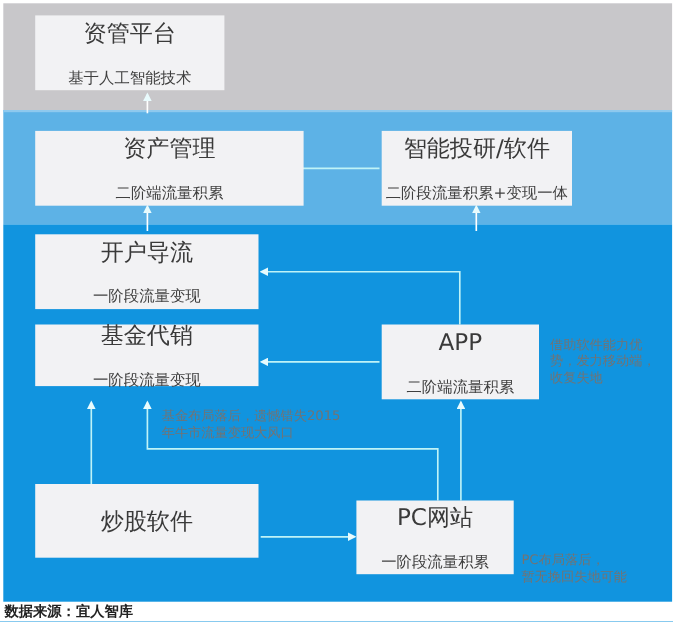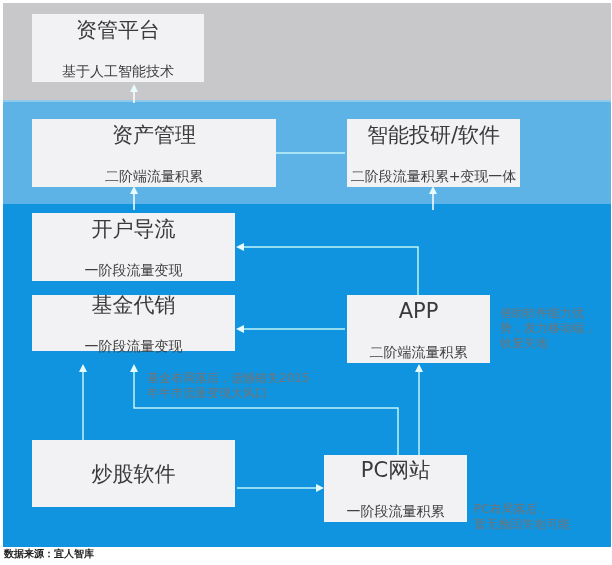--- a/index.html
+++ b/index.html
@@ -15,21 +15,21 @@
     position: absolute; background: #f2f2f4; text-align: center;
     display: flex; flex-direction: column; justify-content: center; align-items: center;
     color: #3a3a3a;
   }
   .node .title { font-size: 21px; line-height: 26px; }
   .node .sub { font-size: 14px; line-height: 18px; color: #3f3f3f; margin-top: 19px; }
   .note {
     position: absolute; color: #737373; font-size: 12px; line-height: 15px;
   }
   .source {
-    position: absolute; left: 4px; top: 547px; font-size: 10px; font-weight: bold; color: #222;
+    position: absolute; left: 4px; top: 547px; font-size: 13px; font-weight: bold; color: #222;
   }
   svg.lines { position: absolute; left: 0; top: 0; }
 </style>
 </head>
 <body>
 
 <div class="band band-top"></div>
 <div class="band band-mid"></div>
 <div class="band band-bottom"></div>
 

